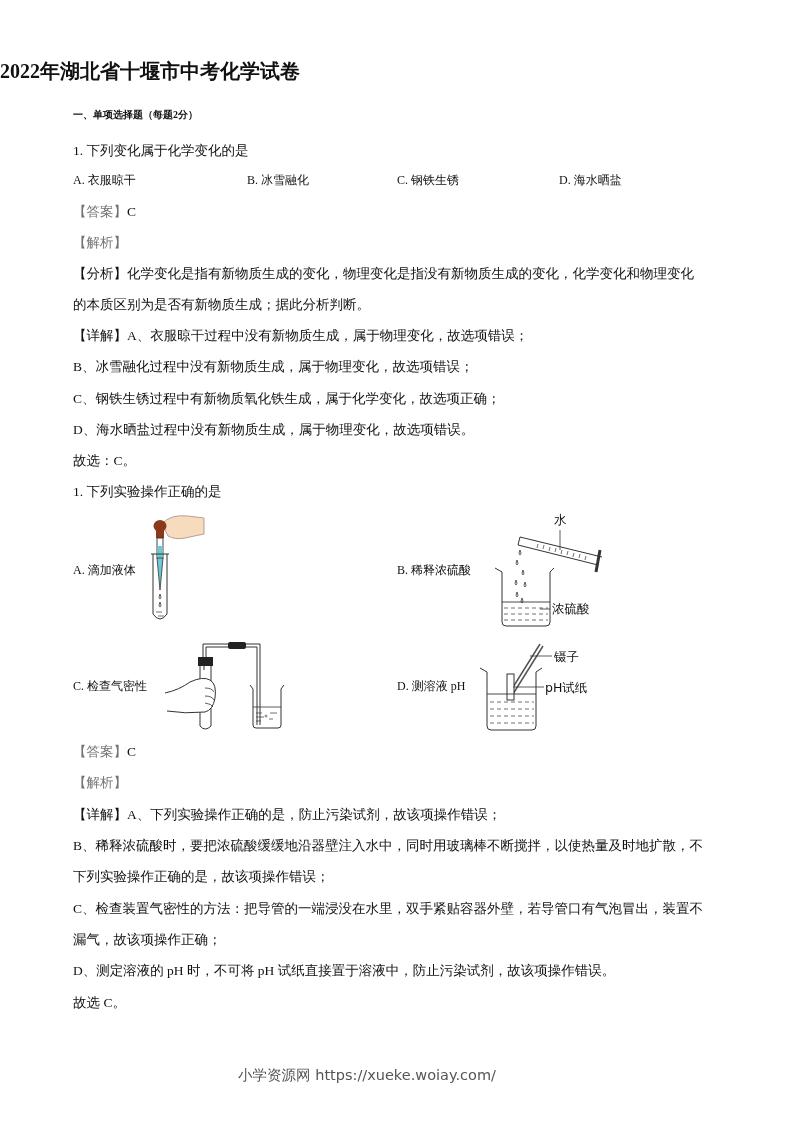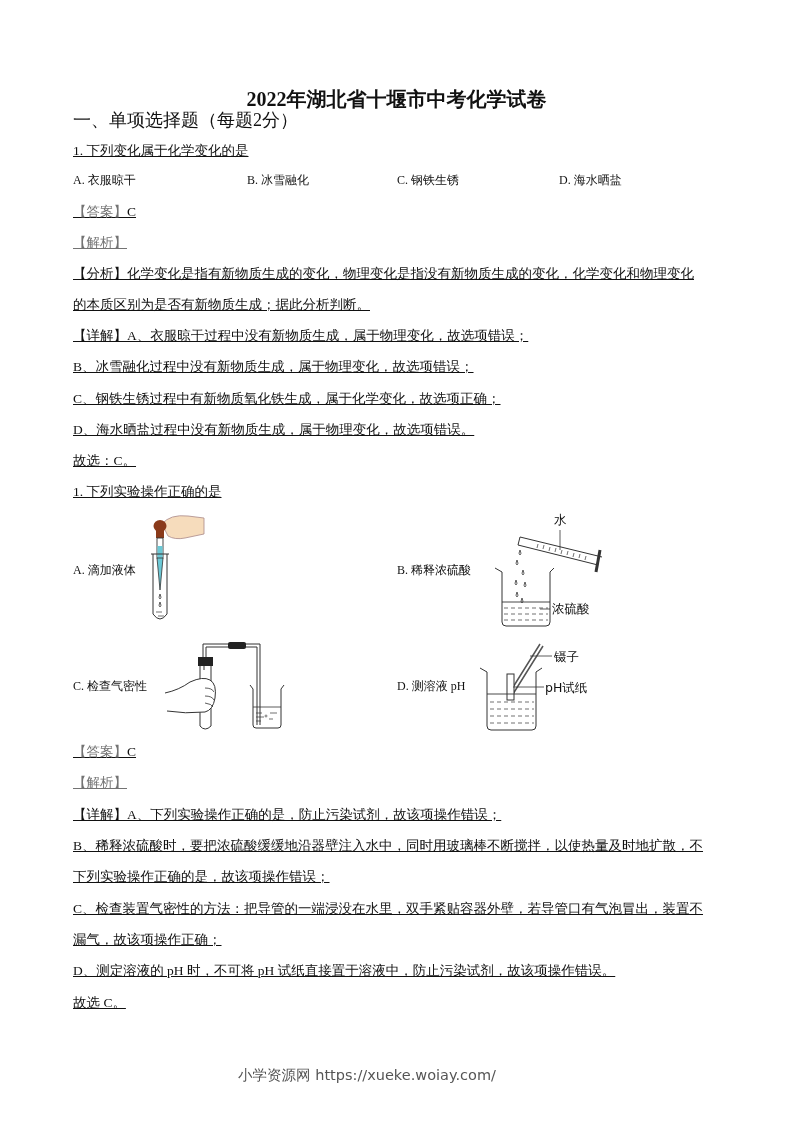--- a/index.html
+++ b/index.html
@@ -1,21 +1,21 @@
 <!DOCTYPE html>
 <html><head>
 <meta charset="utf-8">
 <style>
   html, body { margin: 0; padding: 0; background: #ffffff; }
   body { width: 793px; height: 1122px; position: relative; overflow: hidden;
          font-family: "Liberation Serif", "DejaVu Serif", serif; color: #111; }
   .abs { position: absolute; white-space: nowrap; }
-  .title { left: 0; width: 793px; top: 86px; text-align: center; font-size: 20px; font-weight: bold; }
-  .section { left: 73px; top: 108px; font-size: 18px; font-weight: normal; }
-  .line { font-size: 13.5px; line-height: 20px; text-decoration: underline; }
+  .title { left: 0; width: 793px; top: 58px; font-size: 20px; font-weight: bold; }
+  .section { left: 73px; top: 108px; font-size: 10px; font-weight: bold; }
+  .line { font-size: 13.5px; line-height: 20px; }
   .tag { color: #737373; }
   .opt { font-size: 12px; }
   .footer { left: 0; width: 734px; top: 1066px; text-align: center; font-family: "DejaVu Sans", sans-serif; font-size: 14.5px; color: #555; }
   svg { position: absolute; overflow: visible; }
   .lbl { font-family: "DejaVu Sans", sans-serif; font-size: 12.5px; fill: #111; }
 </style>
 </head>
 <body>
 
 <div class="abs title">2022年湖北省十堰市中考化学试卷</div>

